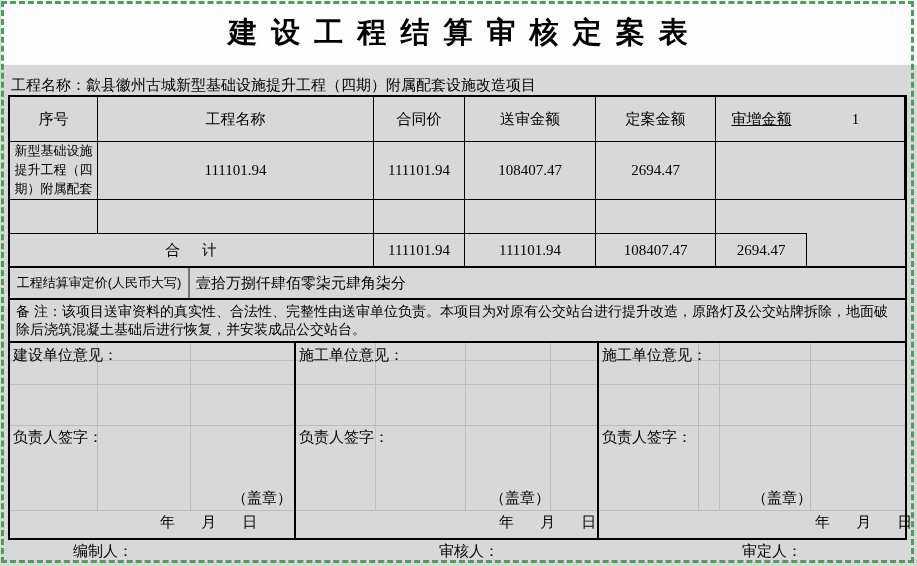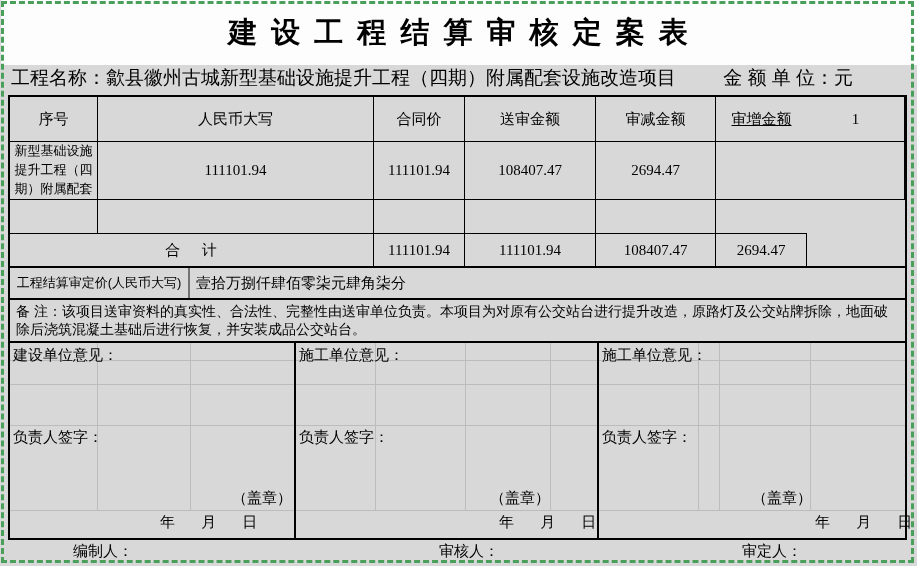--- a/index.html
+++ b/index.html
@@ -4,21 +4,21 @@
 <style>
   html,body{margin:0;padding:0;}
   .sheet{
     position:relative;width:917px;height:566px;background:#d8d8d8;overflow:hidden;
     font-family:"Liberation Sans","DejaVu Sans",sans-serif;color:#000;
   }
   .title-band{position:absolute;left:1px;top:0;width:917px;height:65px;background:#fdfdfd;
     display:flex;align-items:center;justify-content:center;}
   .title{font-size:29px;font-weight:bold;letter-spacing:3px;white-space:pre;}
   .name-row{position:absolute;left:8px;top:65px;width:899px;height:30px;
-    display:flex;align-items:flex-start;justify-content:space-between;font-size:19px;}
+    display:flex;align-items:flex-end;justify-content:space-between;font-size:15px;}
   .name-row .proj{padding-left:3px;white-space:nowrap;}
   .name-row .unit{padding-right:54px;white-space:pre;}
   
   .main-table{position:absolute;left:8px;top:95px;width:899px;height:173px;border:2px solid #000;
     display:grid;grid-template-columns:88px 276px 91px 131px 120px 91px 98px;
     grid-template-rows:45px 58px 34px 32px;box-sizing:border-box;background:transparent;}
   .c{border-right:1px solid #000;border-bottom:1px solid #000;display:flex;align-items:center;
     justify-content:center;text-align:center;font-size:15px;box-sizing:border-box;overflow:hidden;}
   .c.nr{border-right:none;text-decoration:underline;}
   .c.nb{border-bottom:none;}
@@ -63,30 +63,29 @@
 <body>
 
 <div class="sheet">
 
   <div class="title-band">
     <div class="title">建 设 工 程 结 算 审 核 定 案 表</div>
   </div>
 
   <div class="name-row">
     <span class="proj"><span>工程名称：</span><span>歙县徽州古城新型基础设施提升工程（四期）附属配套设施改造项目</span></span>
-    <span class="unit">金 额 单 位：元</span>
   </div>
 
   <div class="main-table">
 
     <div class="c">序号</div>
-    <div class="c">人民币大写</div>
+    <div class="c">工程名称</div>
     <div class="c">合同价</div>
     <div class="c">送审金额</div>
-    <div class="c">审减金额</div>
+    <div class="c">定案金额</div>
     <div class="c nr">审增金额</div>
 
     <div class="c num">1</div>
     <div class="c proj-cell">歙县徽州古城新型基础设施提升工程（四期）附属配套设施改造项目</div>
     <div class="c num">111101.94</div>
     <div class="c num">111101.94</div>
     <div class="c num">108407.47</div>
     <div class="c num">2694.47</div>
     <div class="c nr num"></div>
 

